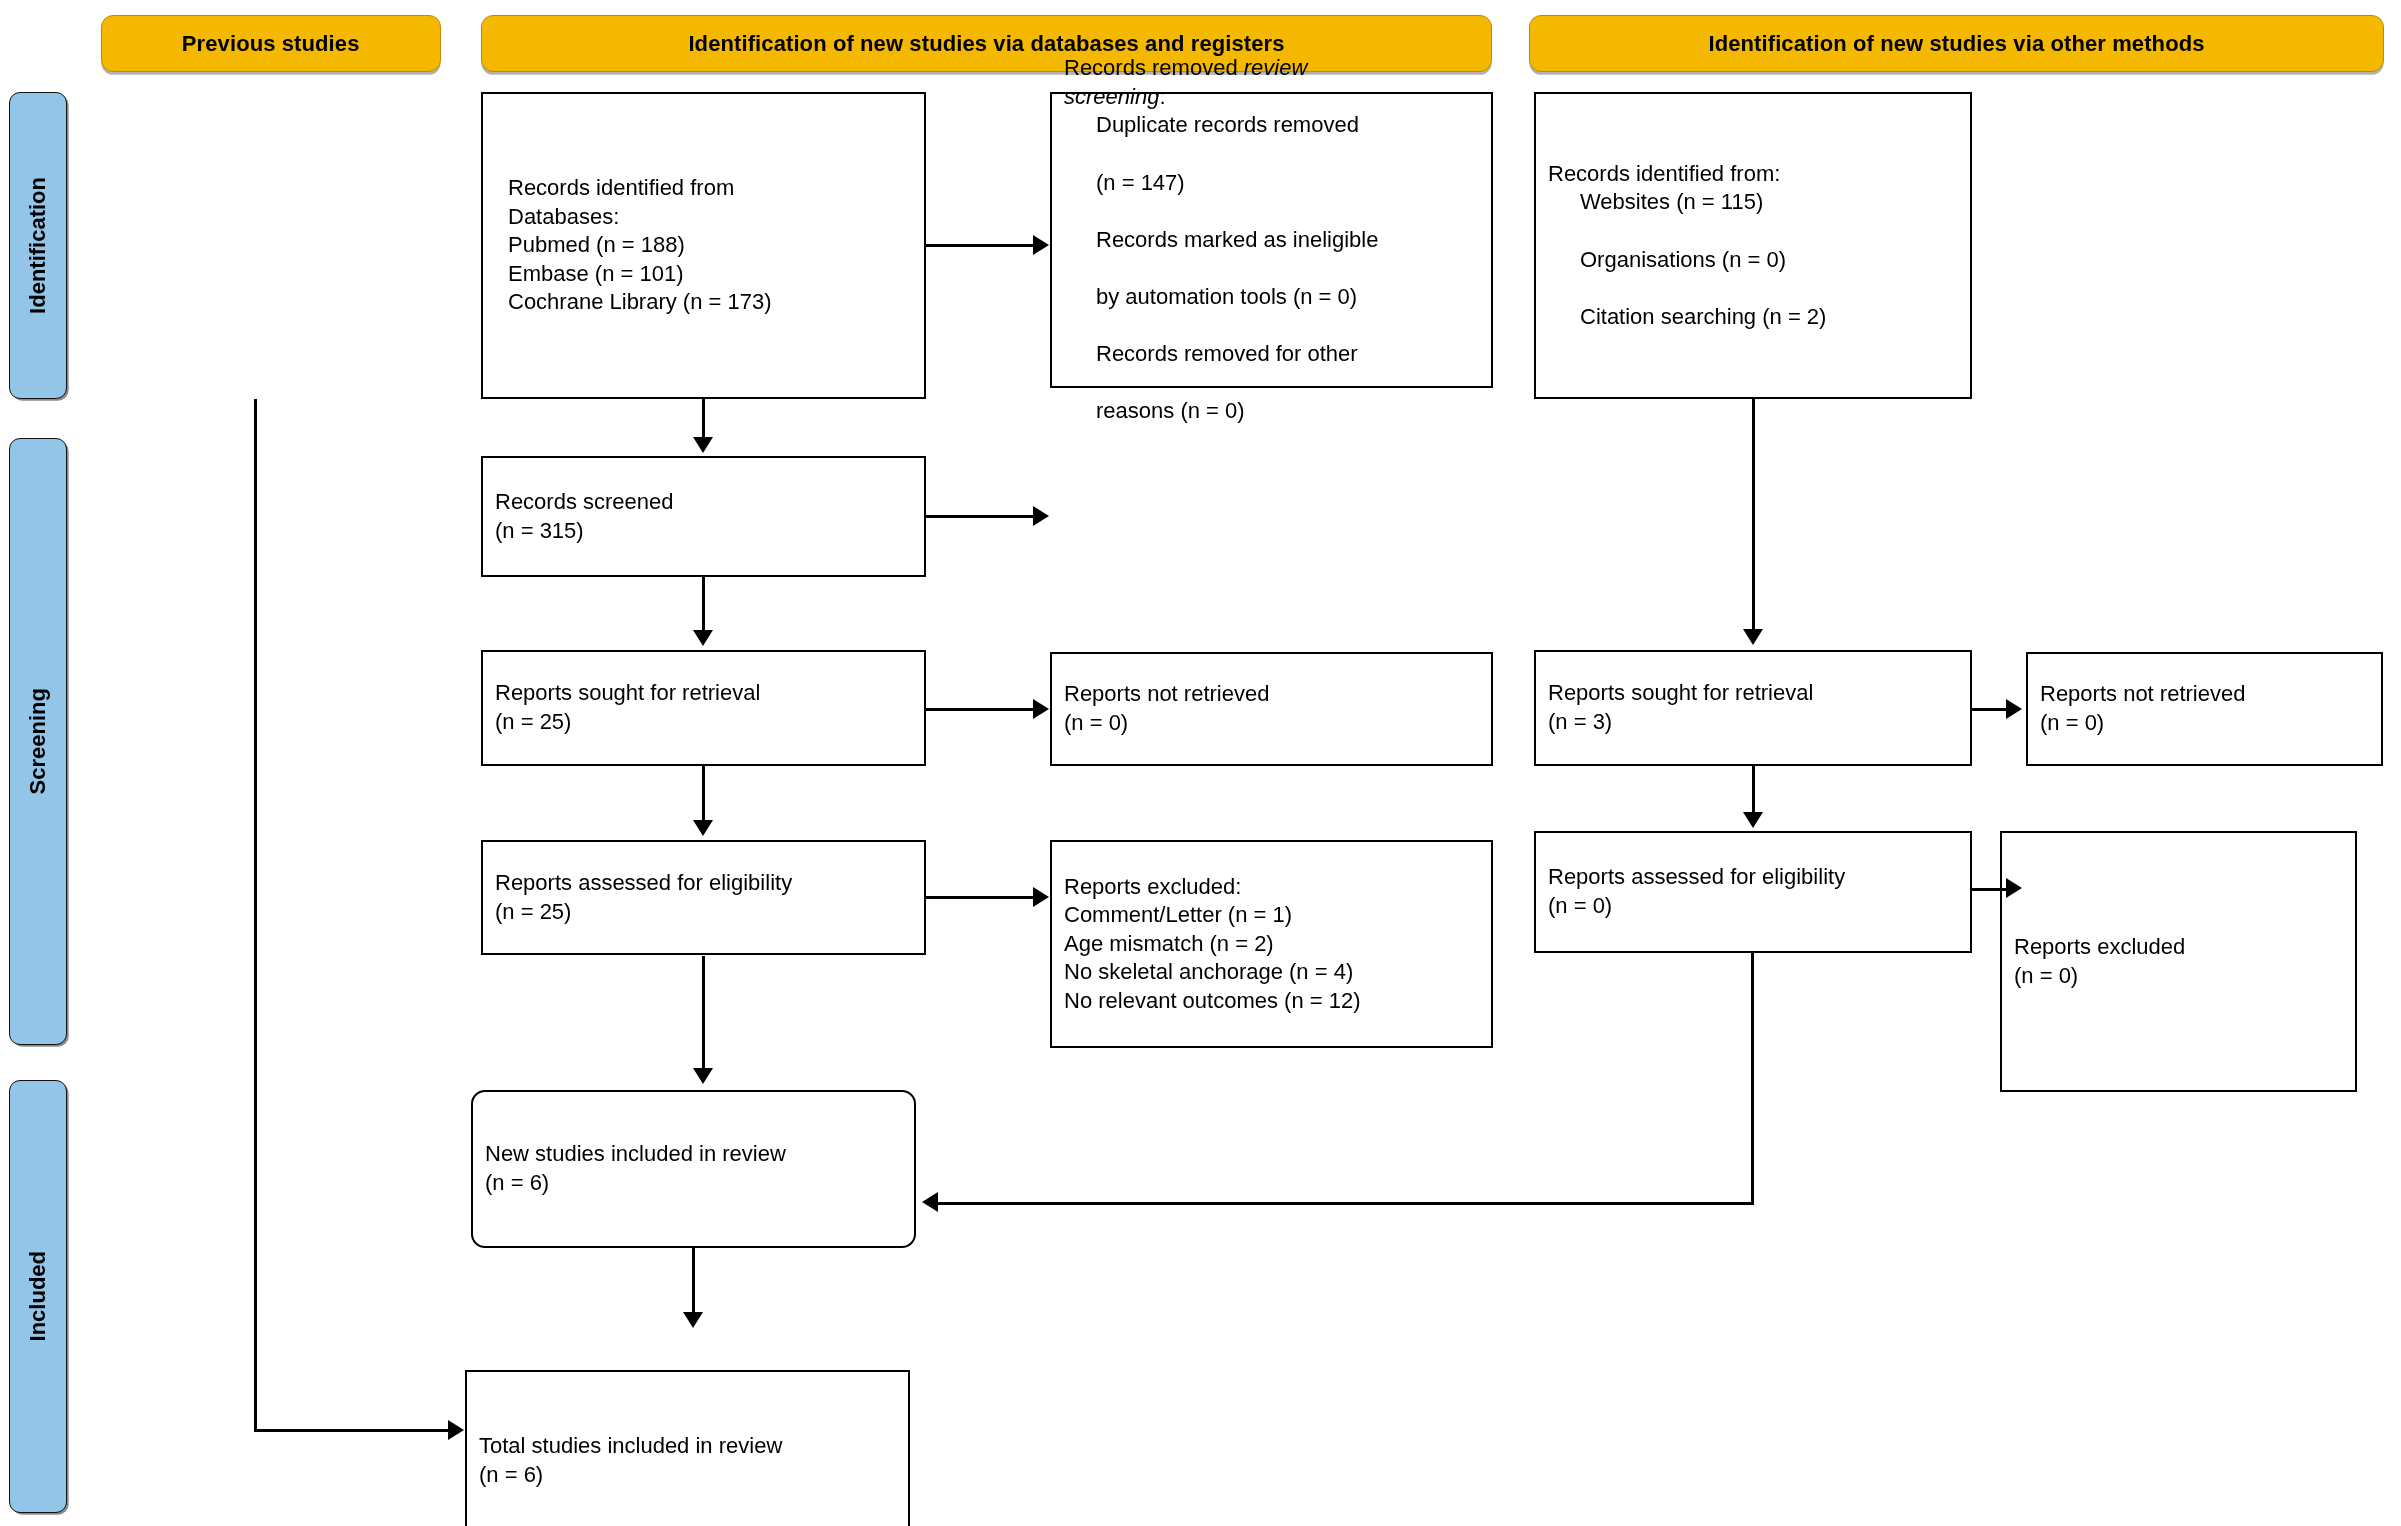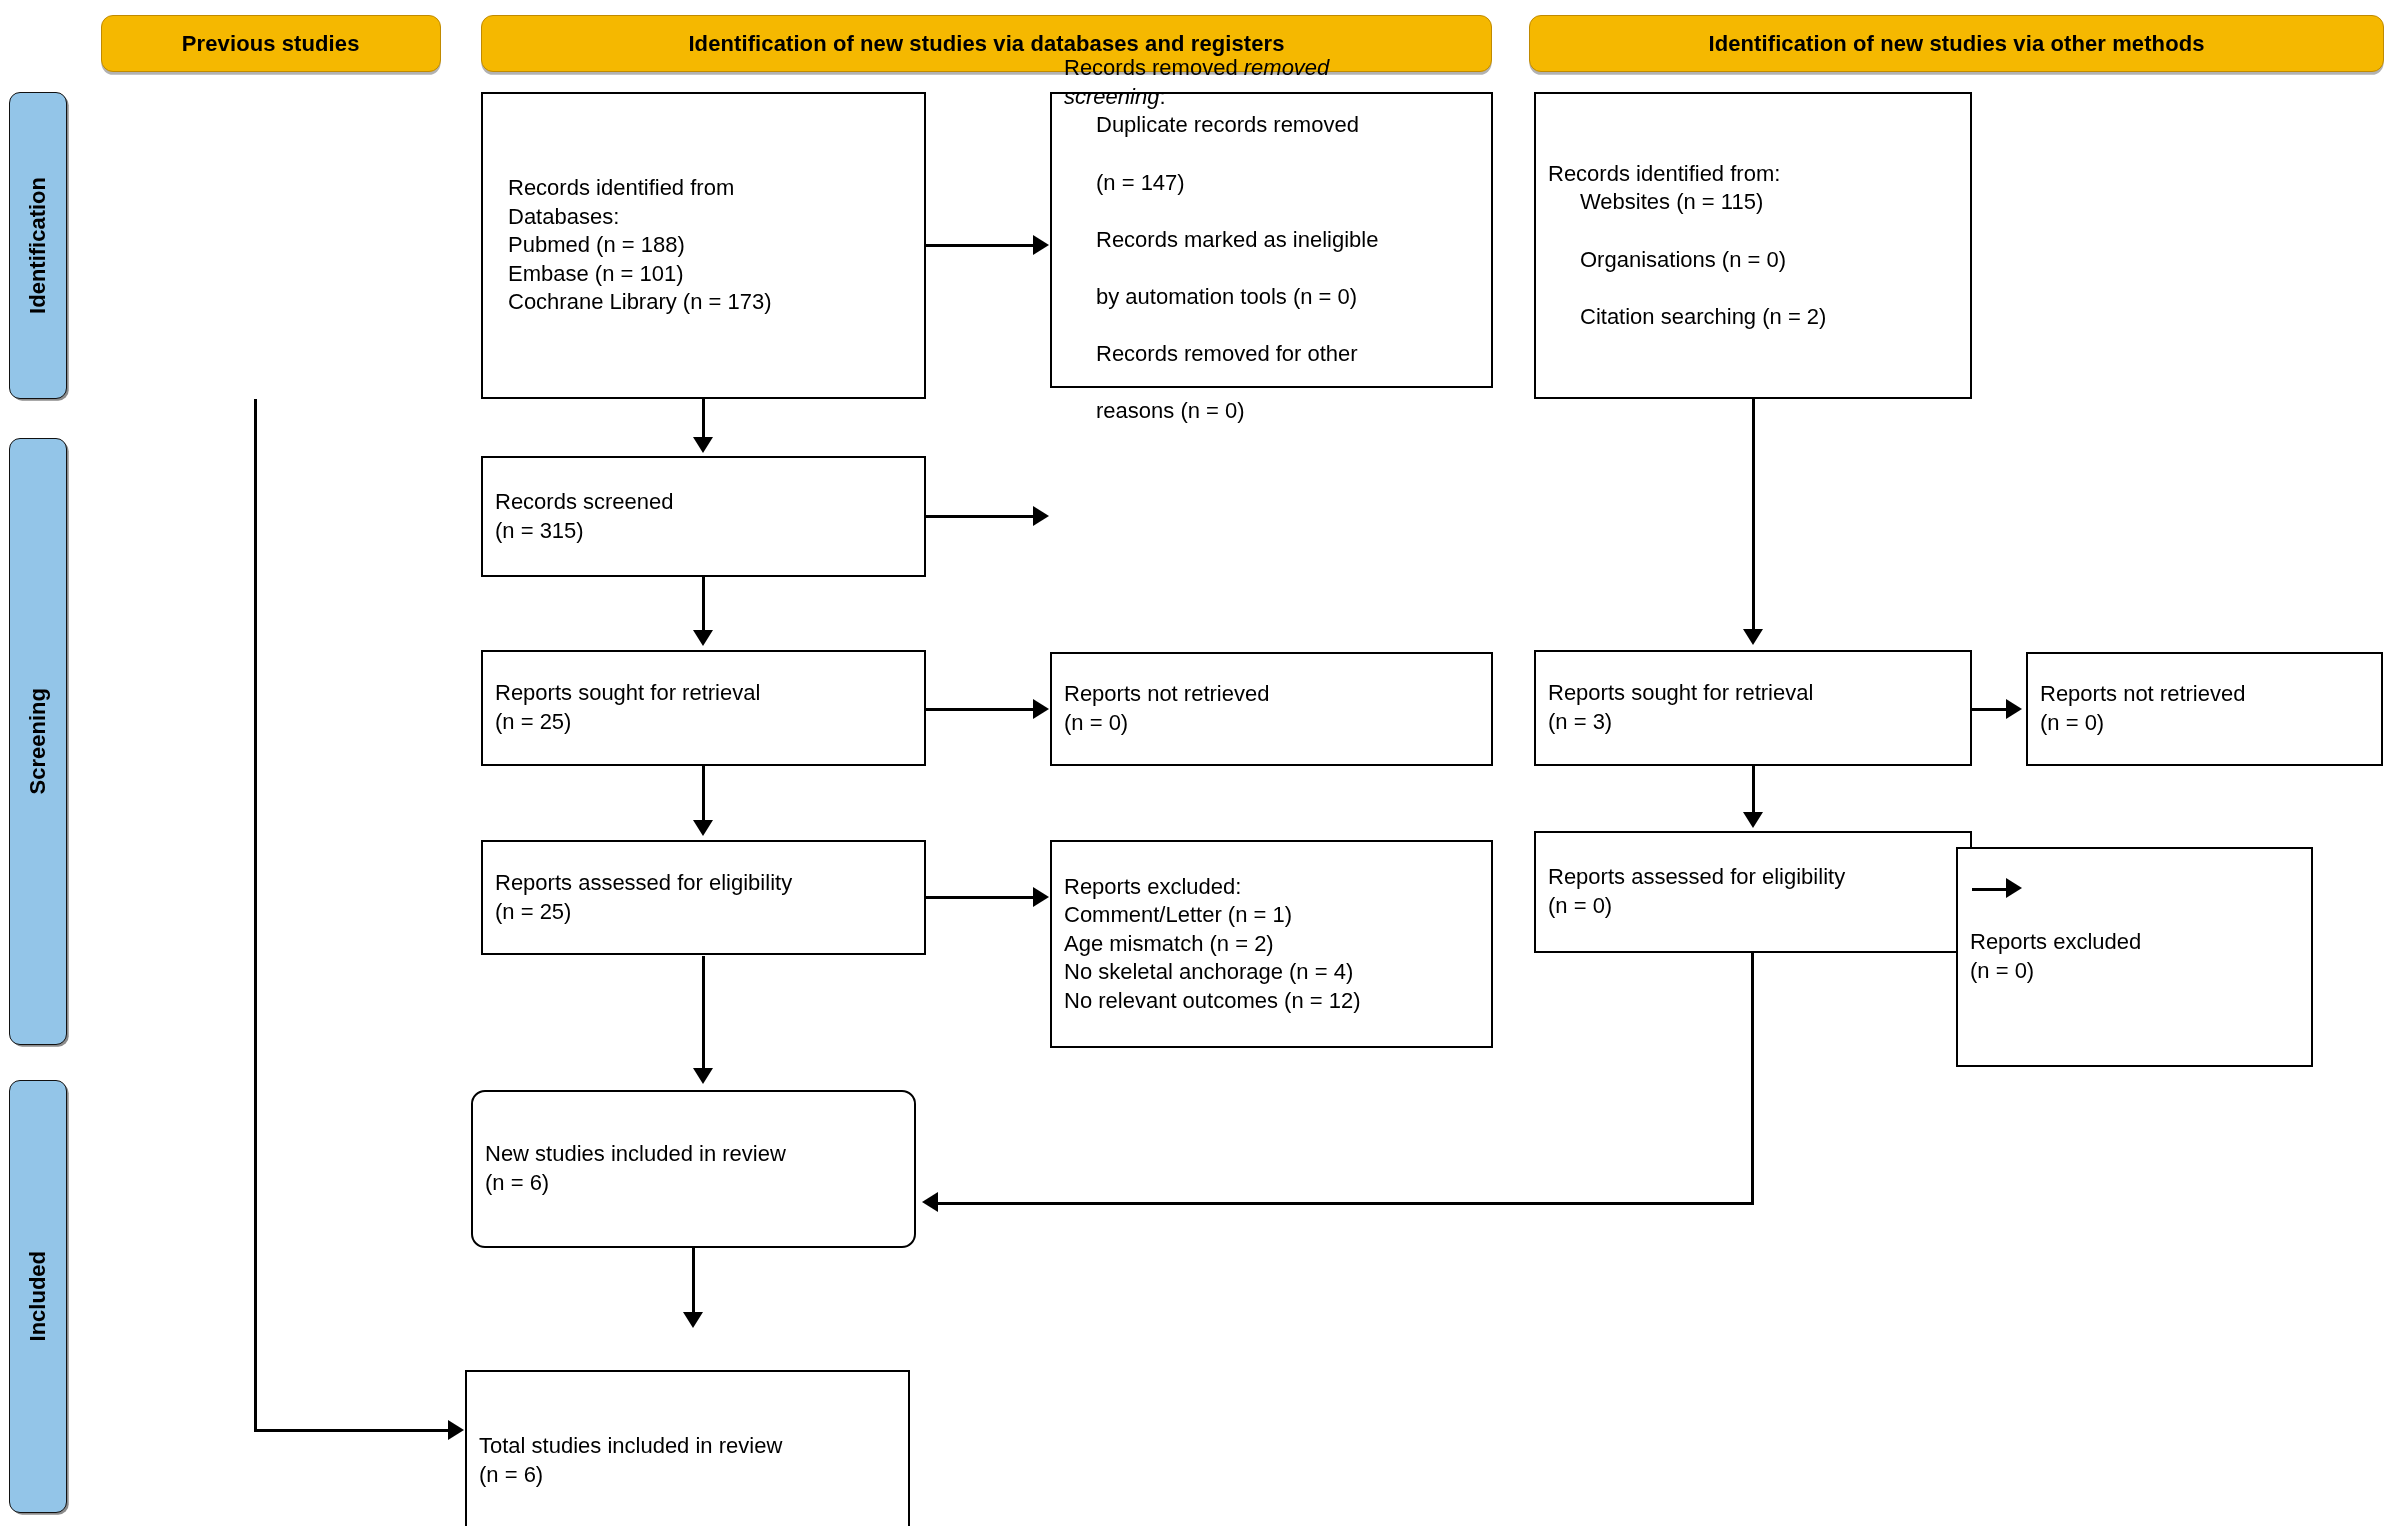--- a/index.html
+++ b/index.html
@@ -122,21 +122,21 @@
   <div class="node box" style="left:481px;top:92px;width:445px;height:307px;padding-left:25px;">
     <div class="txt">Records identified from
 Databases:
 Pubmed (n = 188)
 Embase (n = 101)
 Cochrane Library (n = 173)</div>
   </div>
 
   <div class="node box" style="left:1050px;top:92px;width:443px;height:296px;">
     <div class="txt">
-      <span>Records removed </span><em>removed</em>
+      <span>Records removed </span><em>review</em>
       <em>screening</em><span>:</span>
       <span class="indent">Duplicate records removed</span>
       <span class="indent">(n = 147)</span>
       <span class="indent">Records marked as ineligible</span>
       <span class="indent">by automation tools (n = 0)</span>
       <span class="indent">Records removed for other</span>
       <span class="indent">reasons (n = 0)</span>
     </div>
   </div>
 
@@ -196,21 +196,21 @@
   <div class="node box" style="left:2026px;top:652px;width:357px;height:114px;">
     <div class="txt">Reports not retrieved
 (n = 0)</div>
   </div>
 
   <div class="node box" style="left:1534px;top:831px;width:438px;height:122px;">
     <div class="txt">Reports assessed for eligibility
 (n = 0)</div>
   </div>
 
-  <div class="node box" style="left:1956px;top:831px;width:357px;height:220px;margin-top:16px;">
+  <div class="node box" style="left:2000px;top:831px;width:357px;height:261px;">
     <div class="txt">Reports excluded
 (n = 0)</div>
   </div>
 
   <div class="hline" style="left:926px;top:244px;width:107px;"></div>
   <div class="arrow right" style="left:1033px;top:235px;"></div>
 
   <div class="vline" style="left:702px;top:399px;width:2.7px;height:39px;"></div>
   <div class="arrow down" style="left:693px;top:437px;"></div>
 

